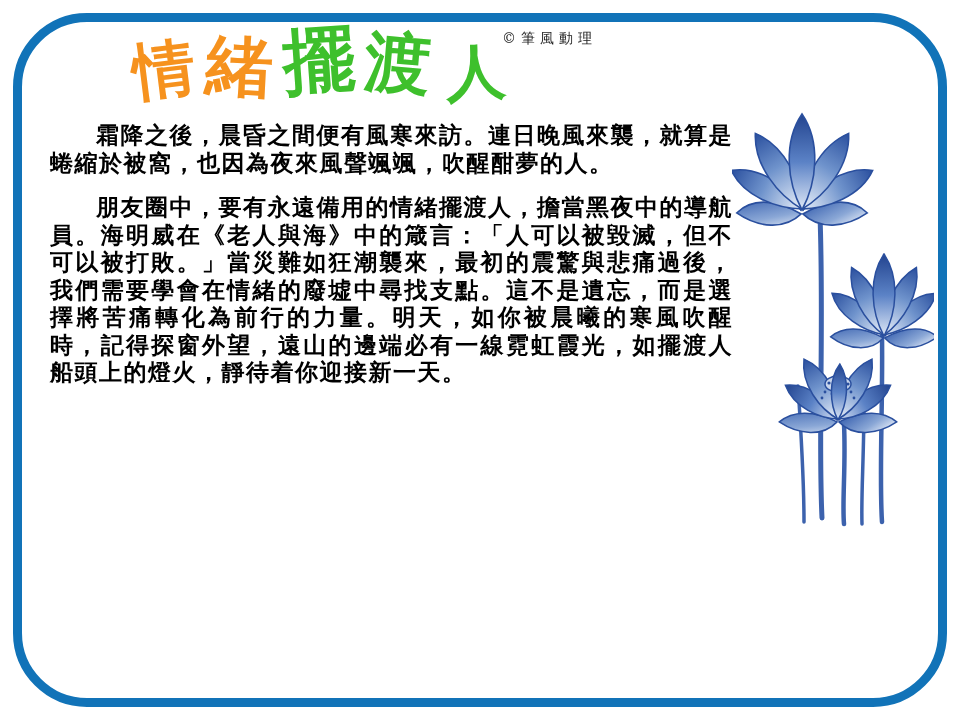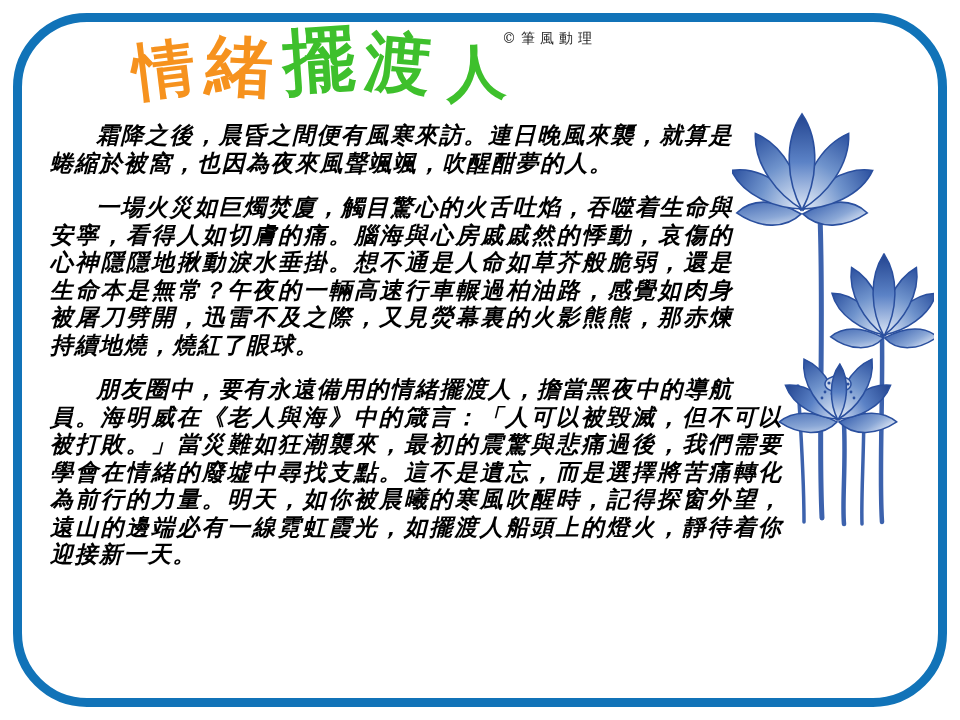--- a/index.html
+++ b/index.html
@@ -57,21 +57,20 @@
     color: #000000;
     font-size: 23px;
     font-weight: 700;
     line-height: 27.5px;
     letter-spacing: 1.5px;
     text-align: justify;
   }
   .article p {
     margin: 0 0 17px 0;
     text-indent: 2em;
-    font-style: italic;
   }
   
   .lotus-space {
     float: right;
     width: 185px;
     height: 398px;
     shape-outside: polygon(0 0, 100% 0, 100% 100%, 30% 100%, 30% 63%, 0 63%);
     shape-margin: 6px;
   }
   .lotus-art {
@@ -90,21 +89,20 @@
 
   <div class="title-row">
     <span class="title-char tc0">情</span><span class="title-char tc1">緒</span><span class="title-char tc2">擺</span><span class="title-char tc3">渡</span><span class="title-char tc4">人</span>
   </div>
 
   <div class="watermark">©筆風動理</div>
 
   <div class="article">
     <div class="lotus-space"></div>
     <p>霜降之後，晨昏之間便有風寒來訪。連日晚風來襲，就算是蜷縮於被窩，也因為夜來風聲颯颯，吹醒酣夢的人。</p>
-    <p>一場火災如巨燭焚廈，觸目驚心的火舌吐焰，吞噬着生命與安寧，看得人如切膚的痛。腦海與心房戚戚然的悸動，哀傷的心神隱隱地揪動淚水垂掛。想不通是人命如草芥般脆弱，還是生命本是無常？午夜的一輛高速行車輾過柏油路，感覺如肉身被屠刀劈開，迅雷不及之際，又見熒幕裏的火影熊熊，那赤煉持續地燒，燒紅了眼球。</p>
     <p>朋友圈中，要有永遠備用的情緒擺渡人，擔當黑夜中的導航員。海明威在《老人與海》中的箴言：「人可以被毀滅，但不可以被打敗。」當災難如狂潮襲來，最初的震驚與悲痛過後，我們需要學會在情緒的廢墟中尋找支點。這不是遺忘，而是選擇將苦痛轉化為前行的力量。明天，如你被晨曦的寒風吹醒時，記得探窗外望，遠山的邊端必有一線霓虹霞光，如擺渡人船頭上的燈火，靜待着你迎接新一天。</p>
   </div>
 
   <svg class="lotus-art" viewBox="0 0 202 472" xmlns="http://www.w3.org/2000/svg" aria-hidden="true">
     <defs>
       <linearGradient id="petalA" x1="0" y1="0" x2="0" y2="1">
         <stop offset="0" stop-color="#2a4f9e"></stop>
         <stop offset="0.45" stop-color="#6f93cc"></stop>
         <stop offset="1" stop-color="#eef3fb"></stop>
       </linearGradient>

